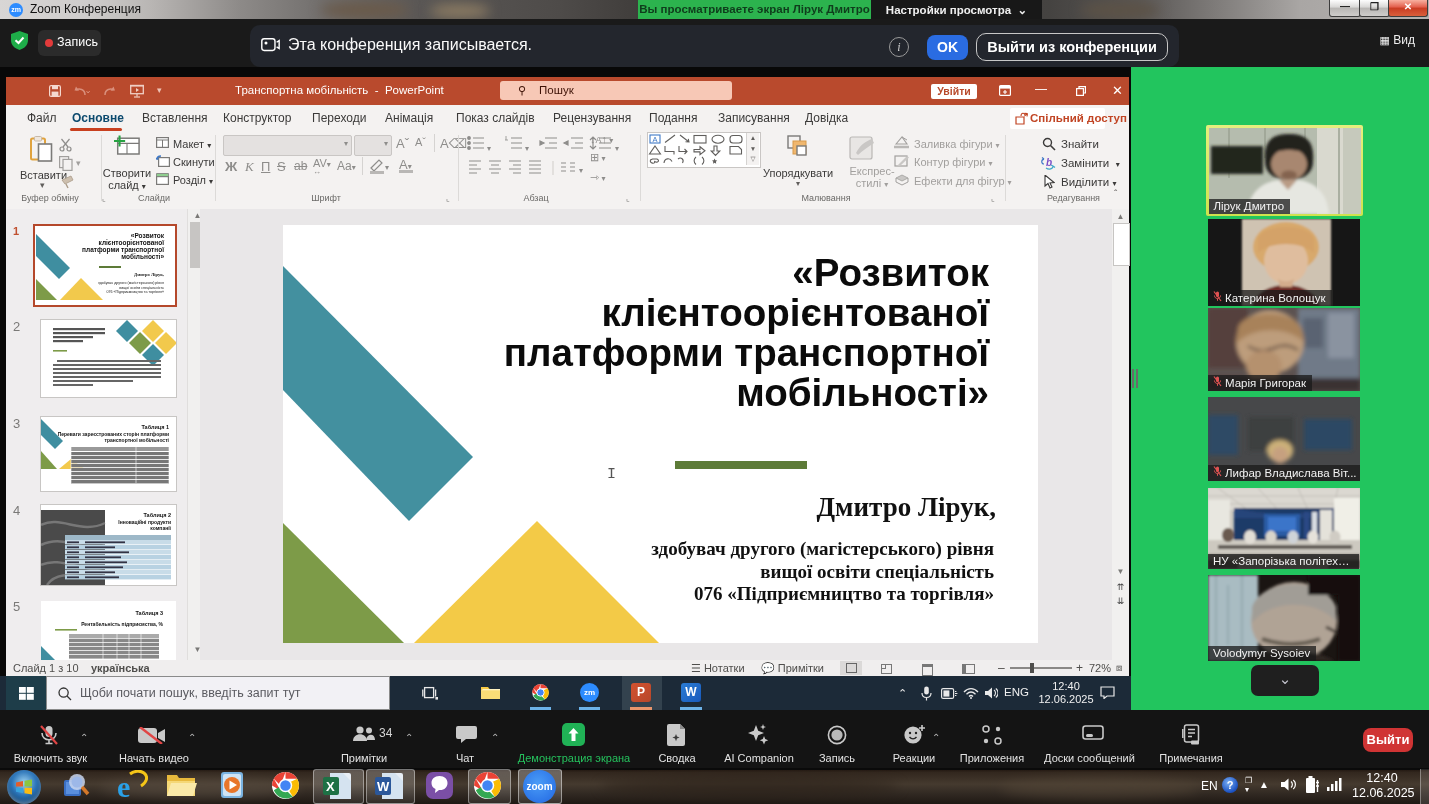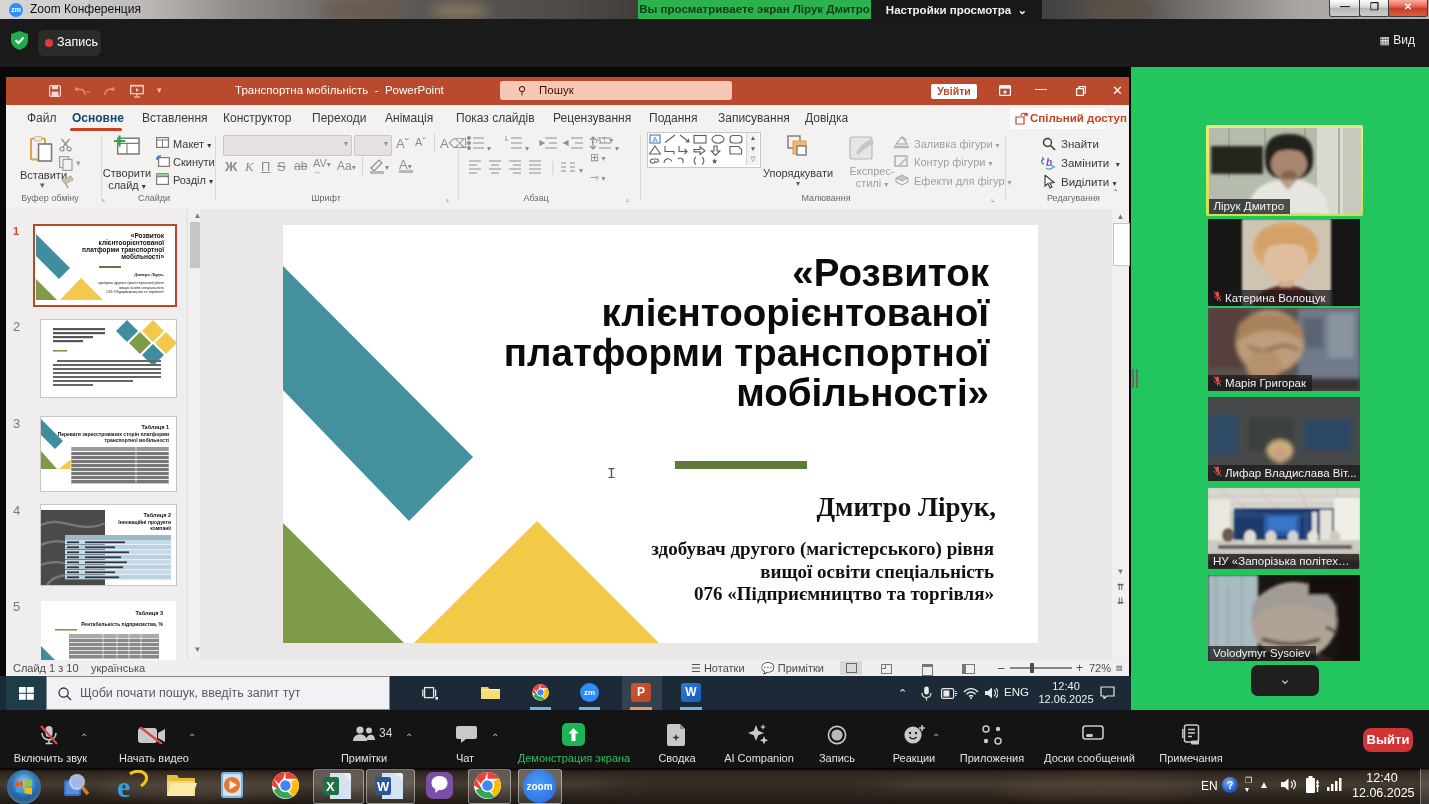--- a/index.html
+++ b/index.html
@@ -88,20 +88,31 @@
         <div class="w7glyph" style="color:#fff;">✕</div>
       </div>
   </div>
 
   <div class="abs" id="bar2">
     <svg class="abs" style="left:11px;top:12px" width="17" height="19" viewBox="0 0 17 19">
         <path d="M8.5 0 L17 3 V9 C17 14.5 13 17.5 8.5 19 C4 17.5 0 14.5 0 9 V3 Z" fill="#1ead49"></path>
         <path d="M4.5 9.2 L7.5 12 L12.5 6.5" stroke="#fff" stroke-width="2" fill="none"></path>
       </svg>
     <div class="abs" id="recpill"><span style="display:inline-block;width:8px;height:8px;border-radius:50%;background:#e23b3b;margin:9px 4px 0 7px;"></span><span style="position:relative;top:-1px;">Запись</span></div>
+    <div class="abs" id="notifpanel">
+      <svg class="abs" style="left:11px;top:13px" width="19" height="16" viewBox="0 0 20 17">
+          <rect x="0.75" y="0.75" width="14" height="12.5" rx="2.5" stroke="#fff" stroke-width="1.5" fill="none"></rect>
+          <circle cx="5.2" cy="5.2" r="1.6" fill="#fff"></circle>
+          <path d="M16.5 4.5 L19.2 2.8 V11.2 L16.5 9.5" stroke="#fff" stroke-width="1.5" fill="none"></path>
+        </svg>
+      <div class="abs" id="rectext" style="left:38px;">Эта конференция записывается.</div>
+      <div class="abs" style="left:639px;top:12px;width:18px;height:18px;border:1.4px solid #9a9a9a;border-radius:50%;color:#cfcfcf;font-size:12px;text-align:center;line-height:18px;font-family:'Liberation Serif',serif;font-style:italic;">i</div>
+      <div class="abs" id="okbtn">OK</div>
+      <div class="abs" id="leavebtn">Выйти из конференции</div>
+    </div>
     <div class="abs" id="vidbtn"><span style="font-size:11px;">▦</span> Вид</div>
   </div>
 
   <div class="abs" id="screen">
     <div class="abs" id="ppt">
       <div class="abs" id="ppttitle">
         <svg class="abs" style="left:43px;top:8px" width="12" height="12" viewBox="0 0 12 12">
             <rect x="0.6" y="0.6" width="10.8" height="10.8" rx="1.5" fill="none" stroke="#f5d8cf" stroke-width="1.2"></rect>
             <rect x="3" y="0.8" width="6" height="3.4" fill="#f5d8cf"></rect>
             <rect x="2.6" y="6.6" width="6.8" height="4.6" fill="#f5d8cf"></rect>
@@ -500,21 +511,21 @@
       </div>
       <div class="abs" id="escroll">
         <div class="abs" style="left:0;top:2px;width:17px;height:12px;color:#7a7977;font-size:8px;text-align:center;line-height:12px;">▲</div>
         <div class="abs" style="left:1px;top:14px;width:15px;height:41px;background:#fff;border:1px solid #c7c5c3;"></div>
         <div class="abs" style="left:0;top:357px;width:17px;height:12px;color:#7a7977;font-size:8px;text-align:center;line-height:12px;">▼</div>
         <div class="abs" style="left:0;top:372px;width:17px;height:12px;color:#444;font-size:9px;text-align:center;line-height:12px;">⇈</div>
         <div class="abs" style="left:0;top:386px;width:17px;height:12px;color:#444;font-size:9px;text-align:center;line-height:12px;">⇊</div>
       </div>
       <div class="abs" id="pptstatus">
         <div class="abs" style="left:7px;top:2px;">Слайд 1 з 10</div>
-        <div class="abs" style="left:85px;top:2px;">українська</div>
+        <div class="abs" style="left:85px;top:2px;font-weight:bold;">українська</div>
         <div class="abs" style="left:685px;top:2px;">☰&nbsp;Нотатки</div>
         <div class="abs" style="left:755px;top:2px;">💬&nbsp;Примітки</div>
         <div class="abs" style="left:834px;top:1px;width:22px;height:14px;background:#dbd9d8;text-align:center;"><span style="display:inline-block;width:9px;height:8px;border:1px solid #666;margin-top:2px;"></span></div>
         <div class="abs" style="left:875px;top:4px;width:9px;height:8px;border:1px solid #777;">
             <div style="width:3px;height:3px;border-right:1px solid #777;border-bottom:1px solid #777;"></div>
           </div>
         <div class="abs" style="left:916px;top:4px;width:9px;height:8px;border:1px solid #777;border-top:3px solid #777;"></div>
         <div class="abs" style="left:956px;top:4px;width:8px;height:8px;border:1px solid #777;border-left:4px solid #777;"></div>
         <div class="abs" style="left:992px;top:1px;font-size:12px;">–</div>
         <div class="abs" style="left:1004px;top:7px;width:62px;height:2px;background:#8a8886;"></div>

